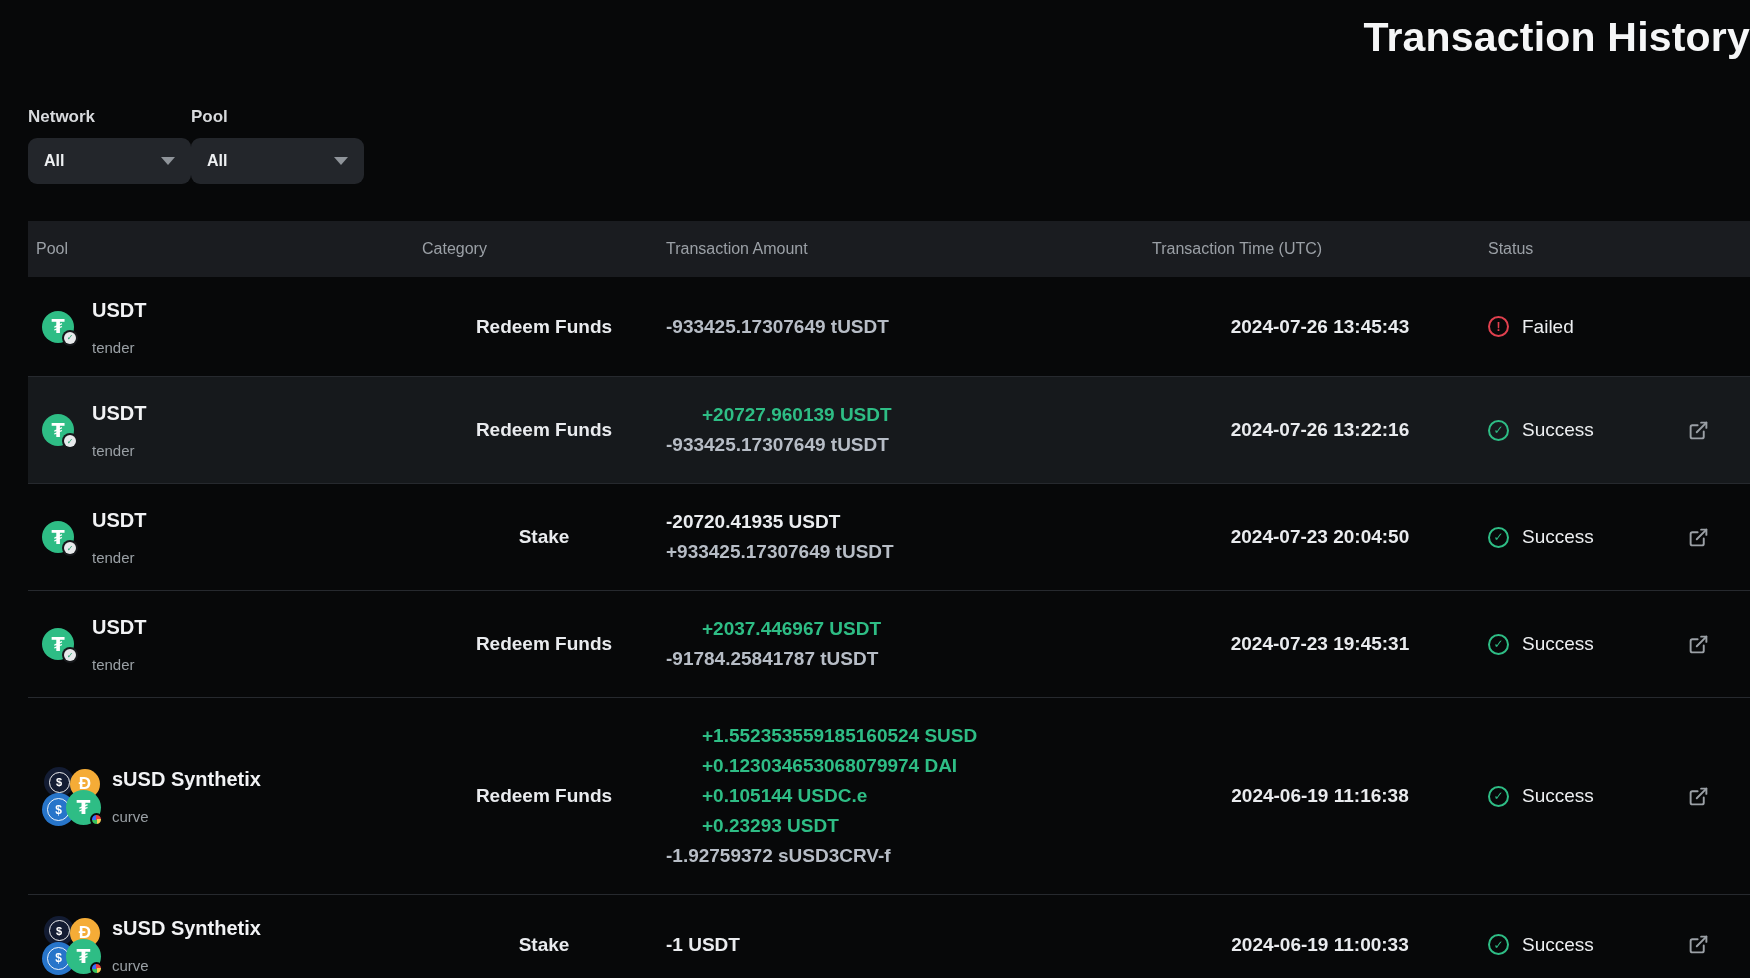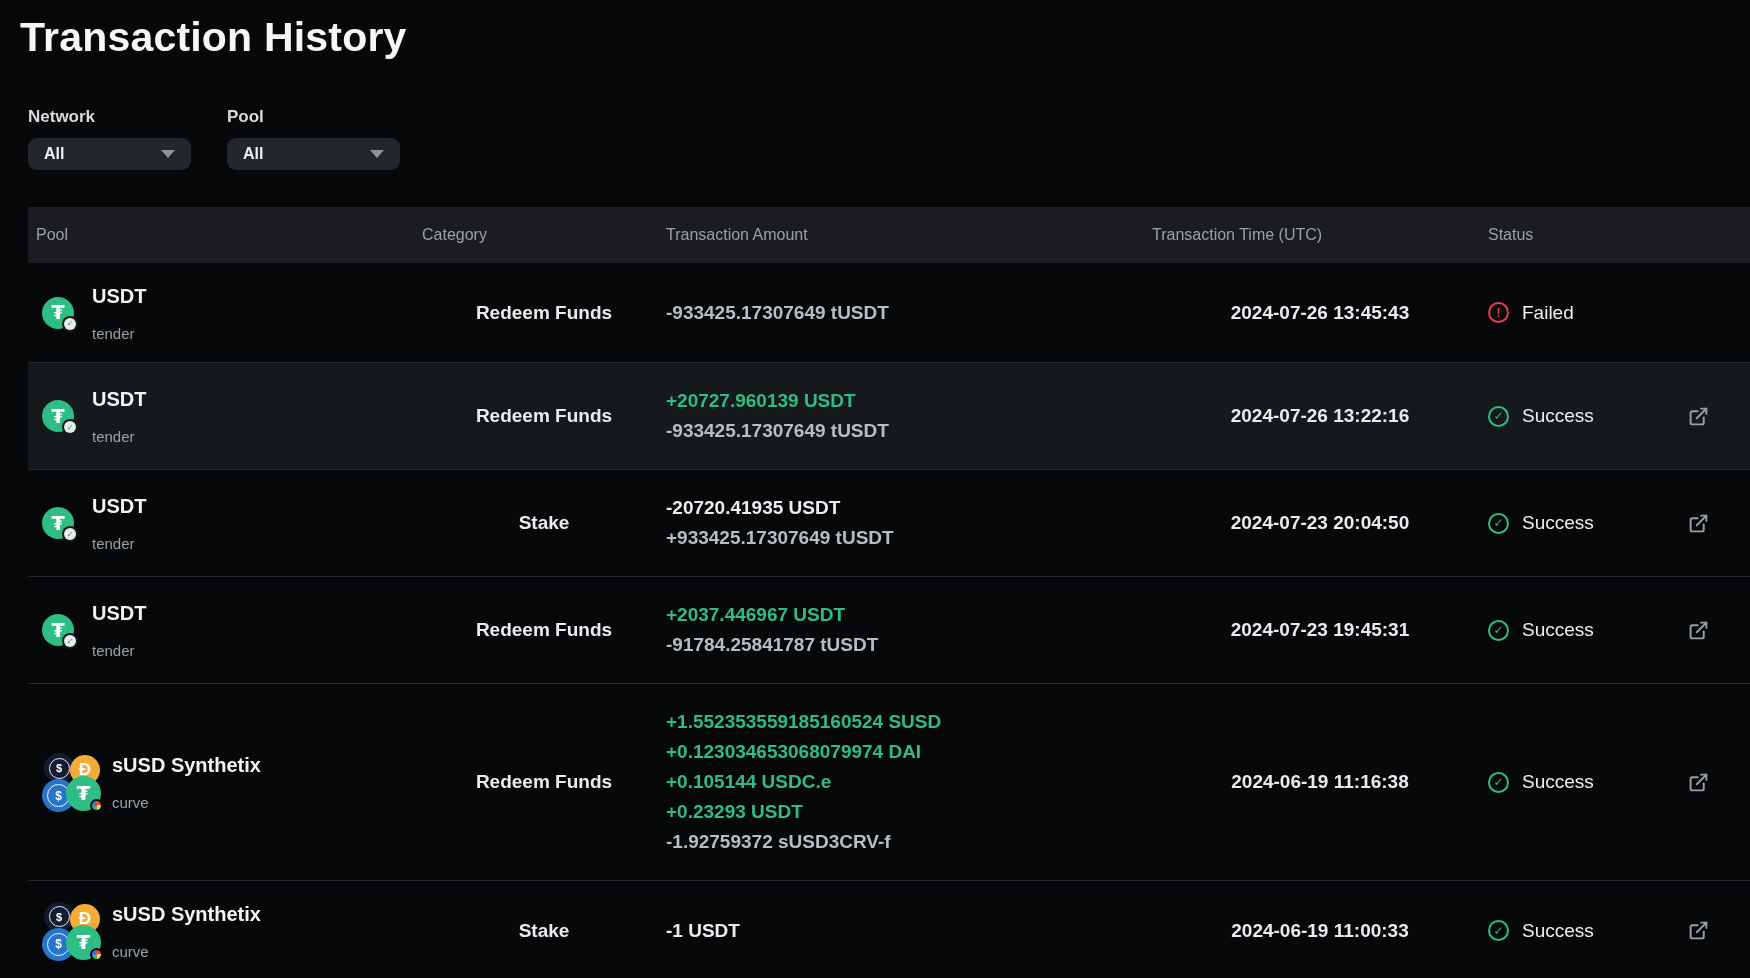--- a/index.html
+++ b/index.html
@@ -4,27 +4,27 @@
 <style>
   * { margin:0; padding:0; box-sizing:border-box; }
   html,body { width:1750px; height:978px; overflow:hidden; }
   body {
     background:#070809;
     font-family:"Liberation Sans","DejaVu Sans",sans-serif;
     color:#EAECEF;
   }
   .page-title {
     margin:14px 0 0 20px;
-    font-size:41px; font-weight:800; letter-spacing:.2px; color:#F5F6F7;
-  }
-  
-  .filters { margin:46px 0 0 28px; display:flex; gap:36px; }
+    font-size:41px; font-weight:800; letter-spacing:.2px; color:#F5F6F7;text-align:right;
+  }
+  
+  .filters { margin:46px 0 0 28px; display:flex; }
   .filter-label { font-size:17px; font-weight:700; color:#D8DADD; margin-bottom:11px; }
   .dropdown {
-    height:32px; background:#23262B; border-radius:9px;
+    height:46px; background:#23262B; border-radius:9px;
     display:flex; align-items:center; justify-content:space-between;
     padding:0 16px; cursor:pointer;
   }
   .dd-network { width:163px; }
   .dd-pool { width:173px; }
   .dd-value { font-size:16px; font-weight:700; color:#EEF0F2; }
   .caret {
     width:0; height:0;
     border-left:7px solid transparent; border-right:7px solid transparent;
     border-top:8px solid #8F949A;
@@ -89,21 +89,21 @@
   .c-usdt2 .tether { font-size:20px; }
   .curve-badge {
     position:absolute; right:-2px; bottom:-1px; width:13px; height:13px;
     border-radius:50%; border:2px solid #0A0B0C;
     background:conic-gradient(#E84142 0 25%, #F7D154 25% 50%, #35C25E 50% 75%, #3B6EF9 75% 100%);
   }
   
   .td-cat { font-size:19px; font-weight:700; color:#E9EBEE;text-align:center; }
   .td-amt { font-size:19px; line-height:30px; padding:23px 0; }
   .amt-line { font-weight:700; }
-  .tone-positive { color:var(--green,#2EBD85); }
+  .tone-positive { color:var(--green,#2EBD85);margin-left:36px; }
   .tone-strong { color:#EAECEF; }
   .tone-muted { color:#B7BDC6; }
   .td-time { font-size:19px; font-weight:700; color:#E9EBEE;text-align:center; }
   .td-status { display:flex; align-items:center; gap:13px; }
   .st-ic {
     width:21px; height:21px; border-radius:50%; border:2px solid;
     display:flex; align-items:center; justify-content:center;
     font-size:12px; font-weight:700; flex:none;
   }
   .st-failed { color:var(--red,#E0404E); }

